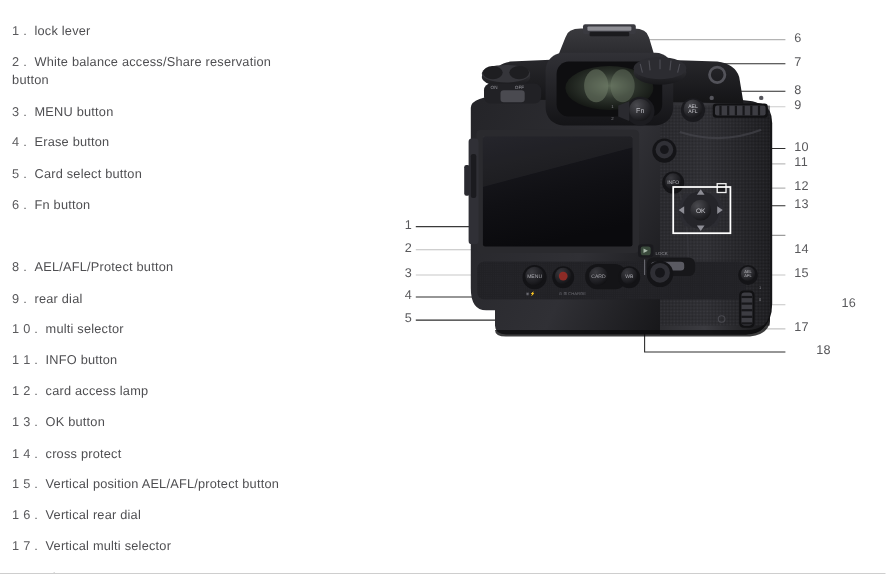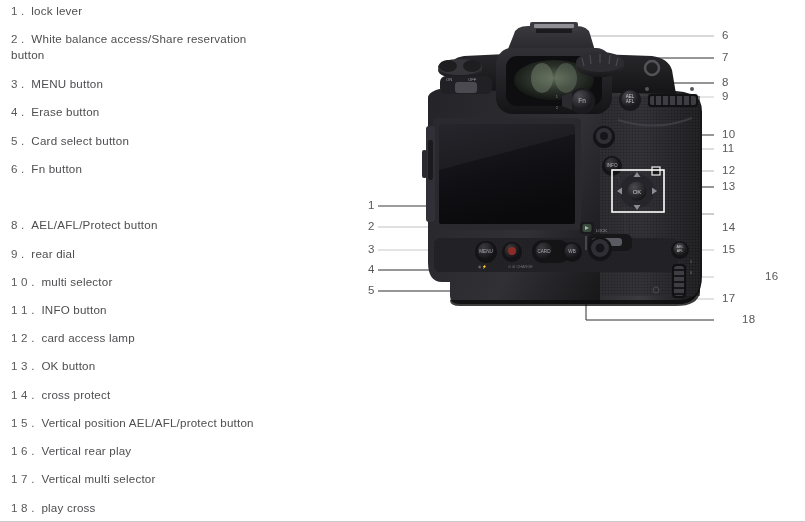--- a/index.html
+++ b/index.html
@@ -26,20 +26,21 @@
     height: 522px;
   }
   .part-item {
     position: absolute;
     left: 11px;
     width: 272px;
     font-size: 11.6px;
     line-height: 16px;
     color: #555558;
     letter-spacing: 0.2px;
+    margin-top: 18px;
   }
   .part-num {
     display: inline-block;
     color: #5a5a5d;
   }
   .part-label {
     display: inline;
     color: #4e4e51;
   }
 
@@ -77,21 +78,21 @@
     <div class="part-item" style="top: 133px;"><span class="part-num">5 .</span> &nbsp;<span class="part-label">Card select button</span></div>
     <div class="part-item" style="top: 161px;"><span class="part-num">6 .</span> &nbsp;<span class="part-label">Fn button</span></div>
     <div class="part-item" style="top: 217px;"><span class="part-num">8 .</span> &nbsp;<span class="part-label">AEL/AFL/Protect button</span></div>
     <div class="part-item" style="top: 246px;"><span class="part-num">9 .</span> &nbsp;<span class="part-label">rear dial</span></div>
     <div class="part-item" style="top: 274px;"><span class="part-num">1 0 .</span> &nbsp;<span class="part-label">multi selector</span></div>
     <div class="part-item" style="top: 302px;"><span class="part-num">1 1 .</span> &nbsp;<span class="part-label">INFO button</span></div>
     <div class="part-item" style="top: 330px;"><span class="part-num">1 2 .</span> &nbsp;<span class="part-label">card access lamp</span></div>
     <div class="part-item" style="top: 358px;"><span class="part-num">1 3 .</span> &nbsp;<span class="part-label">OK button</span></div>
     <div class="part-item" style="top: 387px;"><span class="part-num">1 4 .</span> &nbsp;<span class="part-label">cross protect</span></div>
     <div class="part-item" style="top: 415px;"><span class="part-num">1 5 .</span> &nbsp;<span class="part-label">Vertical position AEL/AFL/protect button</span></div>
-    <div class="part-item" style="top: 443px;"><span class="part-num">1 6 .</span> &nbsp;<span class="part-label">Vertical rear play</span></div>
+    <div class="part-item" style="top: 443px;"><span class="part-num">1 6 .</span> &nbsp;<span class="part-label">Vertical rear dial</span></div>
     <div class="part-item" style="top: 471px;"><span class="part-num">1 7 .</span> &nbsp;<span class="part-label">Vertical multi selector</span></div>
     <div class="part-item" style="top: 500px;"><span class="part-num">1 8 .</span> &nbsp;<span class="part-label">play cross</span></div>
   </div>
 
 <div id="figure">
 
   <svg id="figure-svg" width="505" height="522" viewBox="0 0 505 522">
     <defs>
       <linearGradient id="gBodyTop" x1="0" y1="0" x2="0" y2="1">
         <stop offset="0%" stop-color="#3a3a3e"></stop>

